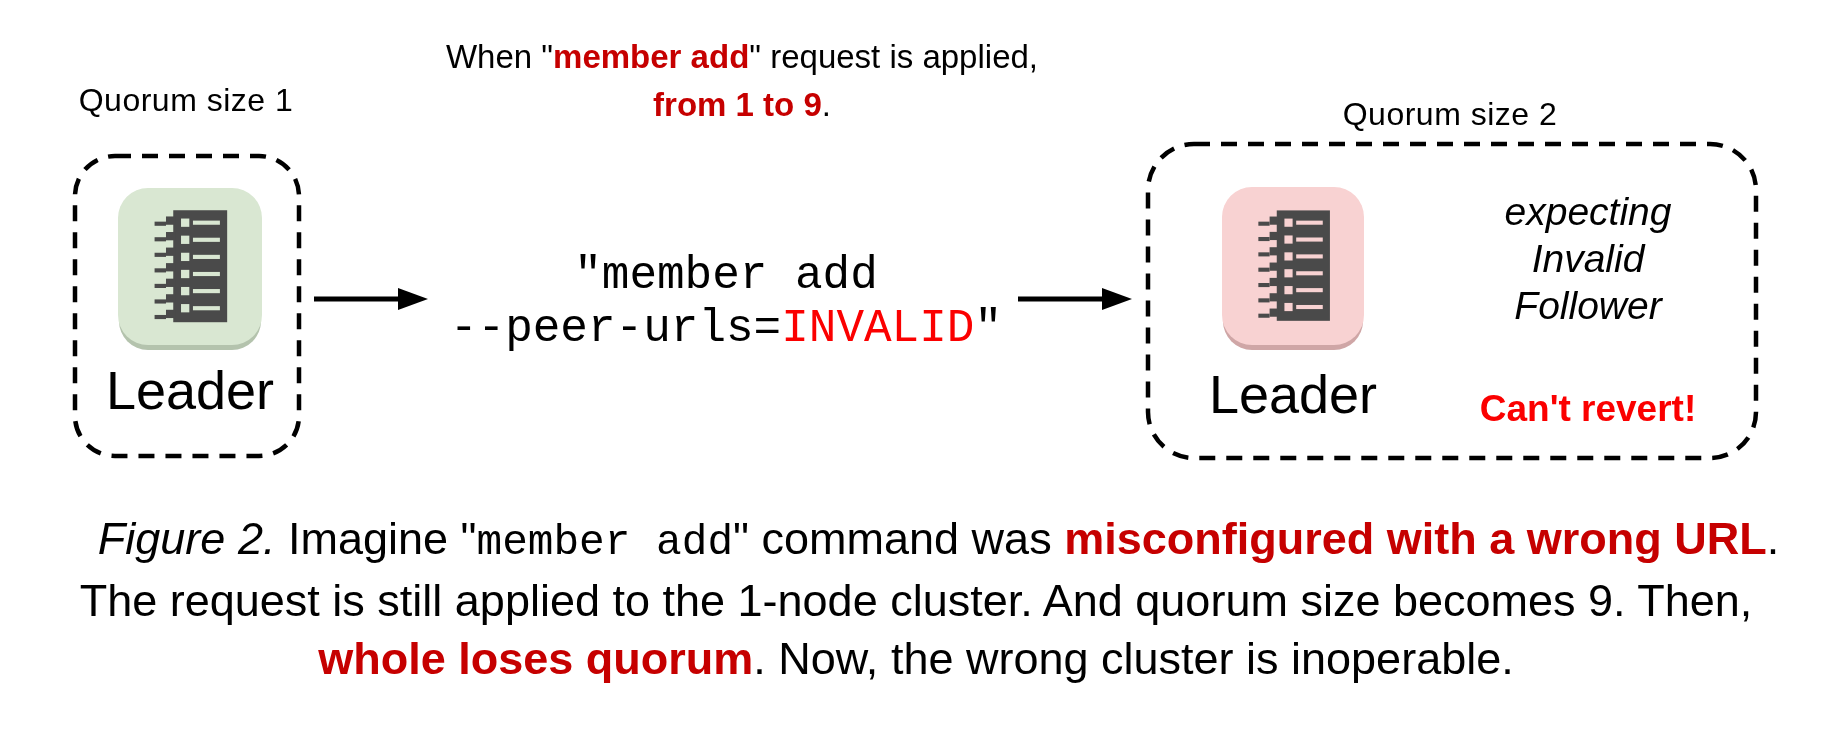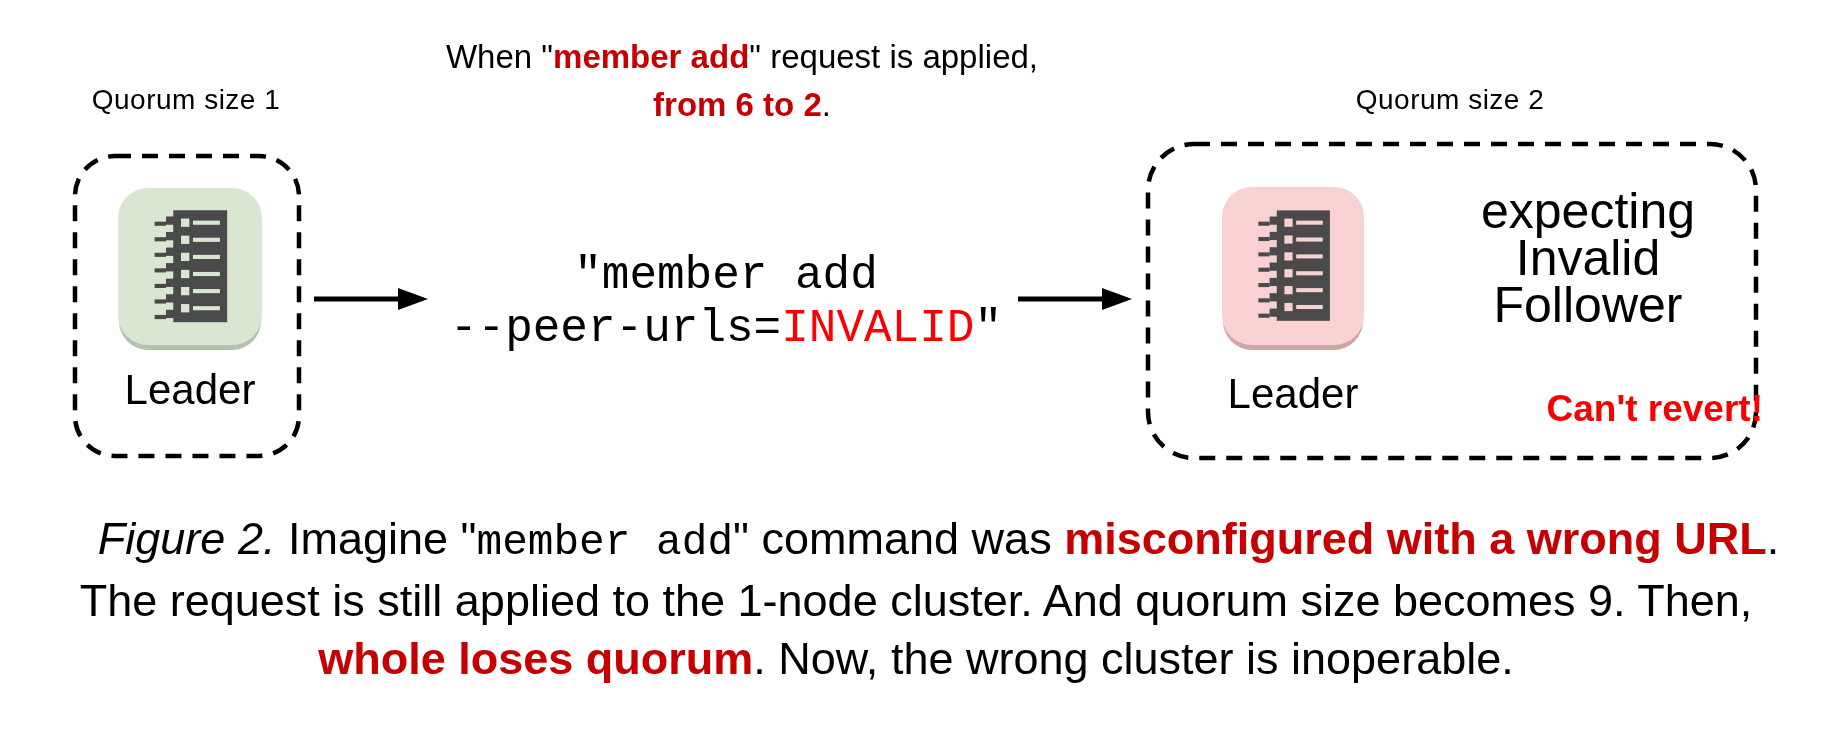--- a/index.html
+++ b/index.html
@@ -3,39 +3,39 @@
 <meta charset="utf-8">
 <style>
   html,body{margin:0;padding:0;background:#fff;}
   #stage{
     position:relative;width:1832px;height:738px;background:#ffffff;
     font-family:"Liberation Sans","DejaVu Sans",sans-serif;color:#000;overflow:hidden;
   }
   .abs{position:absolute;}
   .ctr{text-align:center;}
 
-  .cluster-title{font-size:28px;line-height:52px;letter-spacing:0.5px;}
-  .leader-label{font-size:42px;line-height:50px;}
+  .cluster-title{font-size:32px;line-height:52px;letter-spacing:0.5px;}
+  .leader-label{font-size:54px;line-height:50px;}
 
   
   .node{position:absolute;border-radius:30px;}
   .node svg{position:absolute;left:14%;top:11%;width:72%;height:78%;}
   .node-green{background:var(--green-bg);box-shadow:0 6px 0 -1px var(--green-sh);}
   .node-pink{background:var(--pink-bg);box-shadow:0 6px 0 -1px var(--pink-sh);}
 
   
   .seg-plain{}
   .seg-red{color:var(--red-dark);font-weight:700;}
   .seg-fig{font-style:italic;margin-left:45px;}
   .seg-mono{font-family:"Liberation Mono","DejaVu Sans Mono",monospace;}
   .seg-mono-red{font-family:"Liberation Mono","DejaVu Sans Mono",monospace;color:var(--red-bright);}
 
   .annotation{font-size:33px;line-height:48px;}
   .command{font-family:"Liberation Mono","DejaVu Sans Mono",monospace;font-size:46px;line-height:53px;}
-  .status-lines{font-size:50px;line-height:47px;}
+  .status-lines{font-size:39px;line-height:47px;font-style:italic;}
   .warning{font-size:37px;line-height:44px;font-weight:700;color:var(--red-bright);}
   .caption{font-size:45px;line-height:58px;}
   .caption .seg-mono{font-size:0.95em;}
 
   .boundary{position:absolute;}
 </style>
 </head>
 <body>
 
 <div id="stage" style="--red-dark: #c60000; --red-bright: #fb0000; --green-bg: #d9e7d2; --green-sh: #b4c3ad; --pink-bg: #f8d2d2; --pink-sh: #cfa6a6;">
@@ -84,34 +84,34 @@
 
   <div class="abs ctr leader-label" style="left:90px;top:365px;width:200px;">Leader</div>
 
   <svg class="abs" style="left:314px;top:287px;" width="116" height="24">
     <line x1="0" y1="12" x2="86" y2="12" stroke="#000" stroke-width="5"></line>
     <polygon points="84,1 114,12 84,23" fill="#000"></polygon>
   </svg>
 
   <div class="abs ctr annotation" style="left:392px;top:33px;width:700px;">
     <div><span class="seg-plain">When "</span><span class="seg-red">member add</span><span class="seg-plain">" request is applied,</span></div>
-    <div><span class="seg-red">from 6 to 2</span><span class="seg-plain">.</span></div>
+    <div><span class="seg-red">from 1 to 9</span><span class="seg-plain">.</span></div>
   </div>
 
   <div class="abs ctr command" style="left:366px;top:250px;width:720px;">
     <div><span class="seg-mono">"member add</span></div>
     <div><span class="seg-mono">--peer-urls=</span><span class="seg-mono-red">INVALID</span><span class="seg-mono">"</span></div>
   </div>
 
   <svg class="abs" style="left:1018px;top:287px;" width="116" height="24">
     <line x1="0" y1="12" x2="86" y2="12" stroke="#000" stroke-width="5"></line>
     <polygon points="84,1 114,12 84,23" fill="#000"></polygon>
   </svg>
 
-  <div class="abs ctr cluster-title" style="left:1300px;top:74px;width:300px;">Quorum size 2</div>
+  <div class="abs ctr cluster-title" style="left:1300px;top:88px;width:300px;">Quorum size 2</div>
 
   <svg class="boundary" style="left:1145px;top:141px;" width="614" height="320">
     <rect x="3" y="3" width="608" height="314" rx="46" fill="none" stroke="#000" stroke-width="4.5" stroke-dasharray="16 11"></rect>
   </svg>
 
   <div class="node node-pink" style="left:1222px;top:187px;width:142px;height:158px;">
     <svg viewBox="0 0 100 110">
       <g class="glyph-dark">
         <rect x="34" y="1" width="52" height="108" fill="#4a4a4a"></rect>
         <rect x="27" y="7" width="9" height="8" fill="#4a4a4a"></rect>
@@ -147,21 +147,21 @@
   </div>
 
   <div class="abs ctr leader-label" style="left:1193px;top:369px;width:200px;">Leader</div>
 
   <div class="abs ctr status-lines" style="left:1413px;top:188px;width:350px;">
     <div>expecting</div>
     <div>Invalid</div>
     <div>Follower</div>
   </div>
 
-  <div class="abs ctr warning" style="left:1413px;top:387px;width:350px;text-align:right;">Can't revert!</div>
+  <div class="abs ctr warning" style="left:1413px;top:387px;width:350px;">Can't revert!</div>
 
   <div class="abs ctr caption" style="left:0;top:510px;width:1832px;">
     <div><span class="seg-fig">Figure 2.</span><span class="seg-plain"> Imagine "</span><span class="seg-mono">member add</span><span class="seg-plain">" command was </span><span class="seg-red">misconfigured with a wrong URL</span><span class="seg-plain">.</span></div>
     <div><span class="seg-plain">The request is still applied to the 1-node cluster. And quorum size becomes 9. Then,</span></div>
     <div><span class="seg-red">whole loses quorum</span><span class="seg-plain">. Now, the wrong cluster is inoperable.</span></div>
   </div>
 
 </div>
 
 </body></html>

